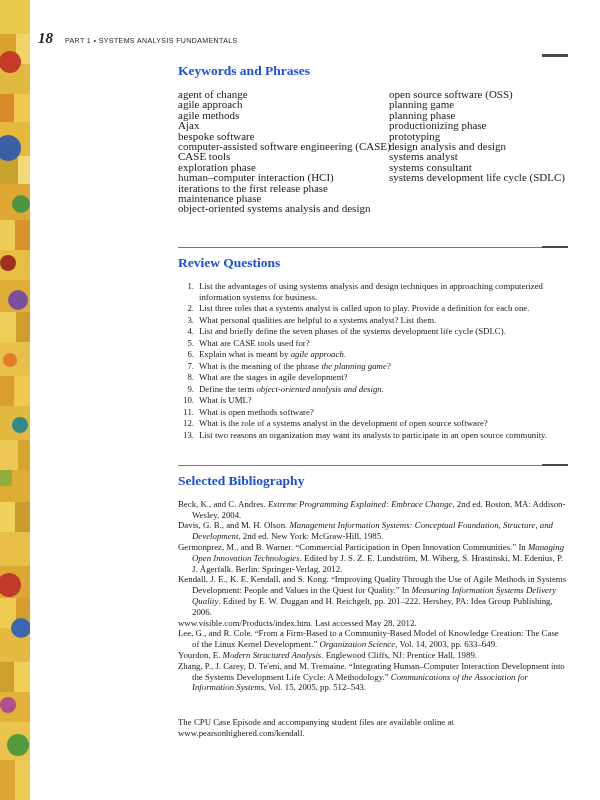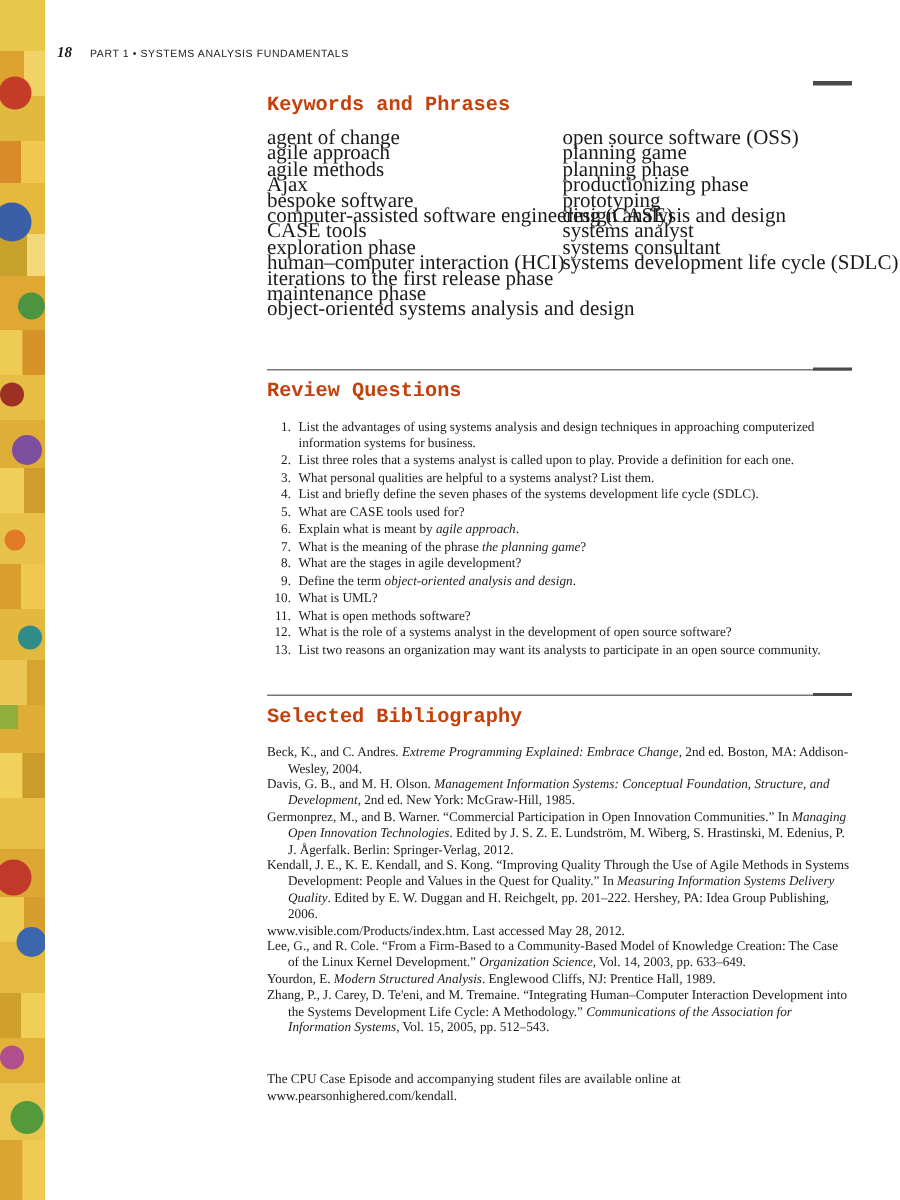--- a/index.html
+++ b/index.html
@@ -2,33 +2,33 @@
 <html><head>
 <meta charset="utf-8">
 <style>
   html,body{margin:0;padding:0;}
   body{
     width:600px;height:800px;position:relative;background:#ffffff;
     font-family:"Liberation Serif",serif;color:#1a1a1a;overflow:hidden;
   }
   .art{position:absolute;left:0;top:0;}
   .page-header{position:absolute;left:38px;top:30px;display:flex;align-items:baseline;}
-  .page-num{font-family:"Liberation Serif",serif;font-style:italic;font-weight:bold;font-size:10px;margin-right:12px;}
+  .page-num{font-family:"Liberation Serif",serif;font-style:italic;font-weight:bold;font-size:15px;margin-right:12px;}
   .header-title{font-family:"Liberation Sans",sans-serif;font-size:7px;letter-spacing:0.4px;color:#222;}
   .content{position:absolute;left:178px;top:56px;width:390px;}
   .sec-head{position:relative;height:3px;margin-bottom:2px;}
   .sec-head.full{border-top:1px solid #777;}
   .sec-head::after{content:'';position:absolute;right:0;top:-2px;width:26px;height:2.5px;background:#4a4a4a;}
   .sec-title{
-    font-family:Liberation Mono, monospace;font-weight:bold;font-size:13.5px;
-    color:#c2410c;margin:4px 0 10px 0;
+    font-family:Liberation Serif, serif;font-weight:bold;font-size:13.5px;
+    color:#1d4ed8;margin:4px 0 10px 0;
   }
   .sec-review{margin-top:33px;}
   .sec-biblio{margin-top:24px;}
-  .kw-cols{display:flex;font-size:14px;line-height:10.4px;}
+  .kw-cols{display:flex;font-size:11px;line-height:10.4px;gap:14px;}
   .kw-col{width:197px;}
   .kw-col > div{white-space:nowrap;}
   .q-list{margin:0;padding:0;font-size:8.8px;line-height:11px;}
   .q-list > div{padding-left:21px;margin-bottom:0.5px;}
   .q-num{display:inline-block;width:16px;margin-left:-21px;margin-right:5px;text-align:right;}
   .bib-list{font-size:8.8px;line-height:10.8px;}
   .bib-list > div{padding-left:14px;text-indent:-14px;}
   .footer-note{font-size:8.8px;line-height:11px;margin:24px 0 0 0;overflow-wrap:break-word;}
   i{font-style:italic;}
 </style>

